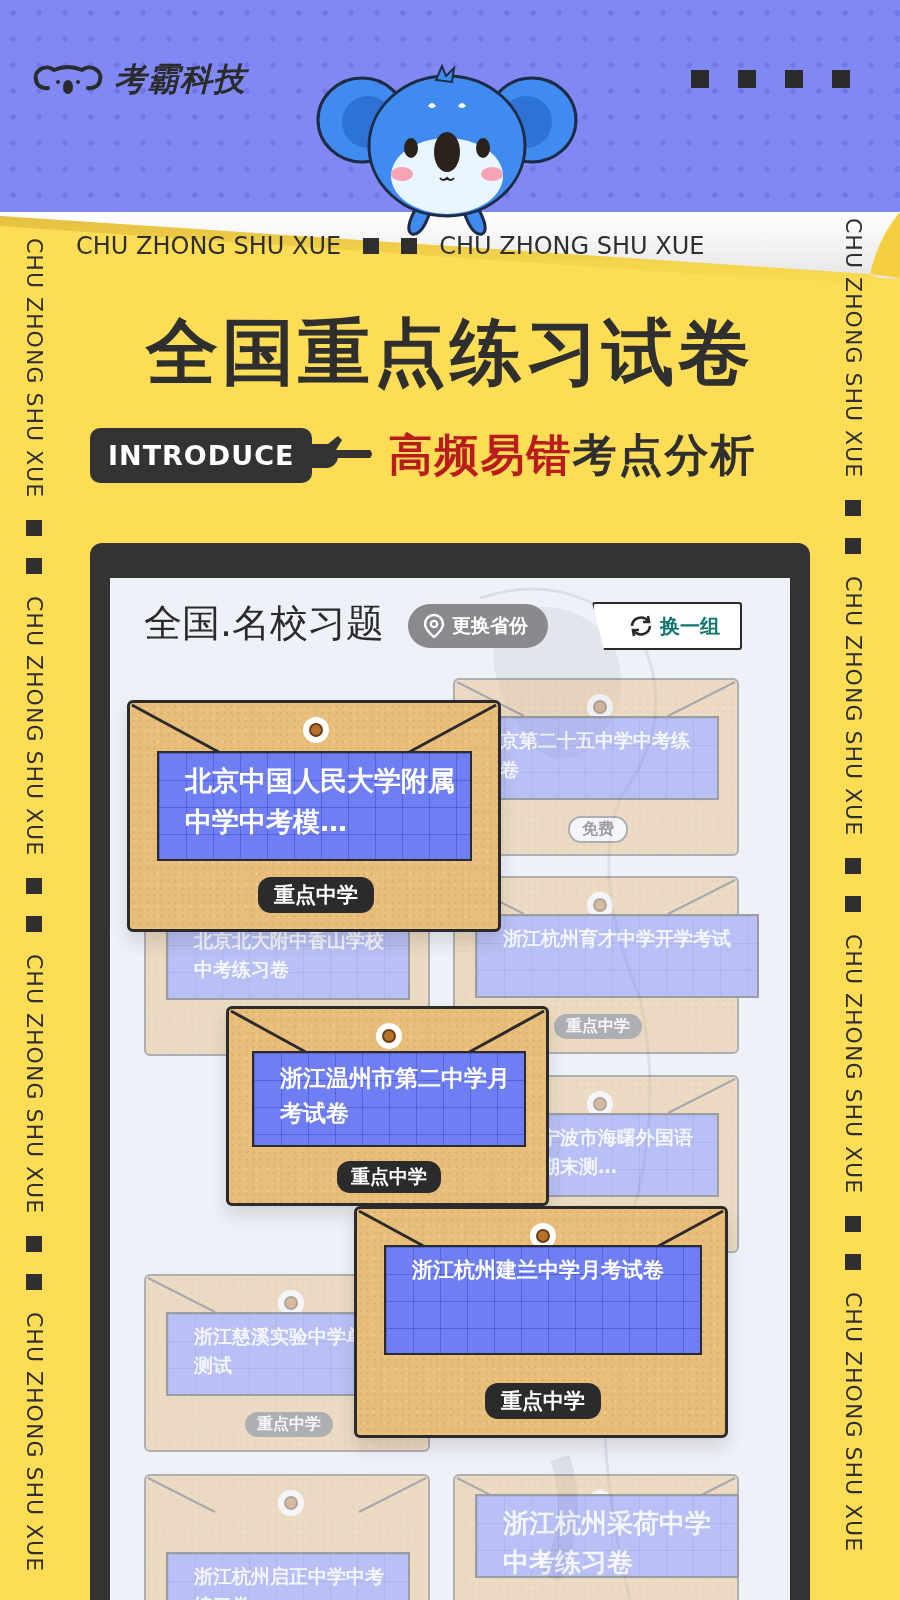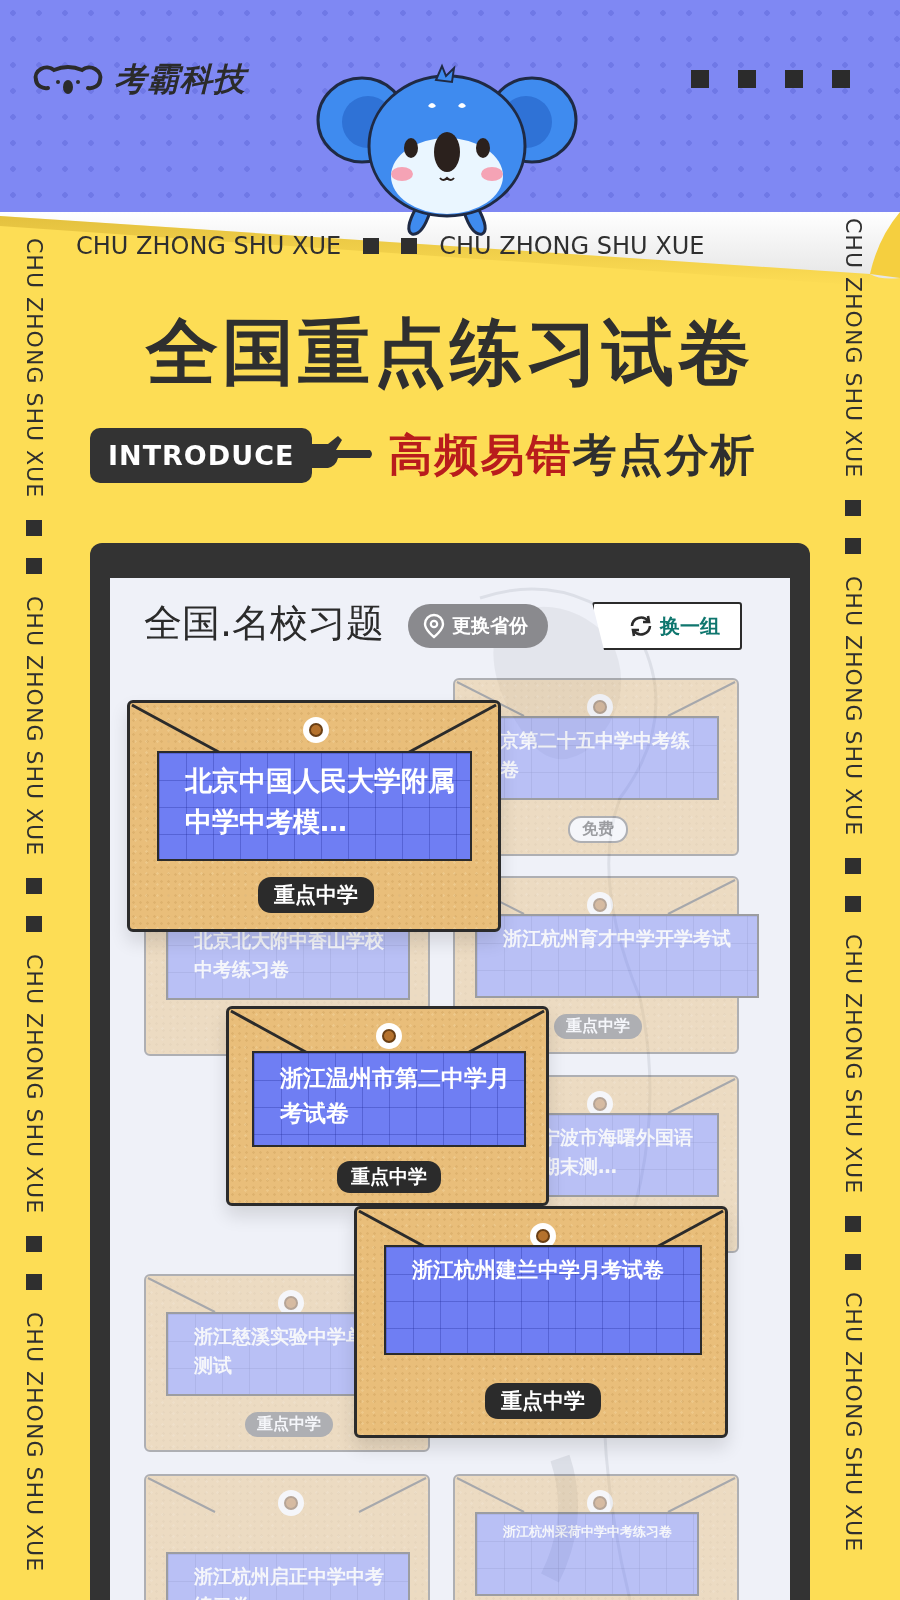--- a/index.html
+++ b/index.html
@@ -314,21 +314,21 @@
       </svg>
     <div class="pin" style="left:145px;"></div>
     <div class="card" style="left:20px;top:36px;width:244px;height:84px;font-size:19px;margin-top:40px;">浙江杭州启正中学中考练习卷</div>
   </div>
 
   <div class="env faded" style="left:343px;top:896px;width:286px;height:178px;">
     <svg class="flap" viewBox="0 0 286 60" preserveAspectRatio="none">
         <path d="M2 2 L70 36 M284 2 L216 36" stroke="#444" stroke-width="2"></path>
       </svg>
     <div class="pin" style="left:145px;"></div>
-    <div class="card" style="left:20px;top:36px;width:224px;height:84px;font-size:13px;">浙江杭州采荷中学中考练习卷</div>
+    <div class="card" style="left:20px;top:18px;width:264px;height:84px;font-size:26px;">浙江杭州采荷中学中考练习卷</div>
   </div>
 
   <div class="env front" style="left:17px;top:122px;width:374px;height:232px;">
     <svg class="flap" viewBox="0 0 374 60" preserveAspectRatio="none">
         <path d="M2 2 L92 50 M372 2 L282 50" stroke="#2b2b2b" stroke-width="3"></path>
       </svg>
     <div class="pin" style="left:186px;"></div>
     <div class="card" style="left:27px;top:48px;width:315px;height:110px;font-size:27px;">北京中国人民大学附属中学中考模…</div>
     <div class="tag" style="left:186px;top:174px;font-size:21px;padding:4px 16px;">重点中学</div>
   </div>

